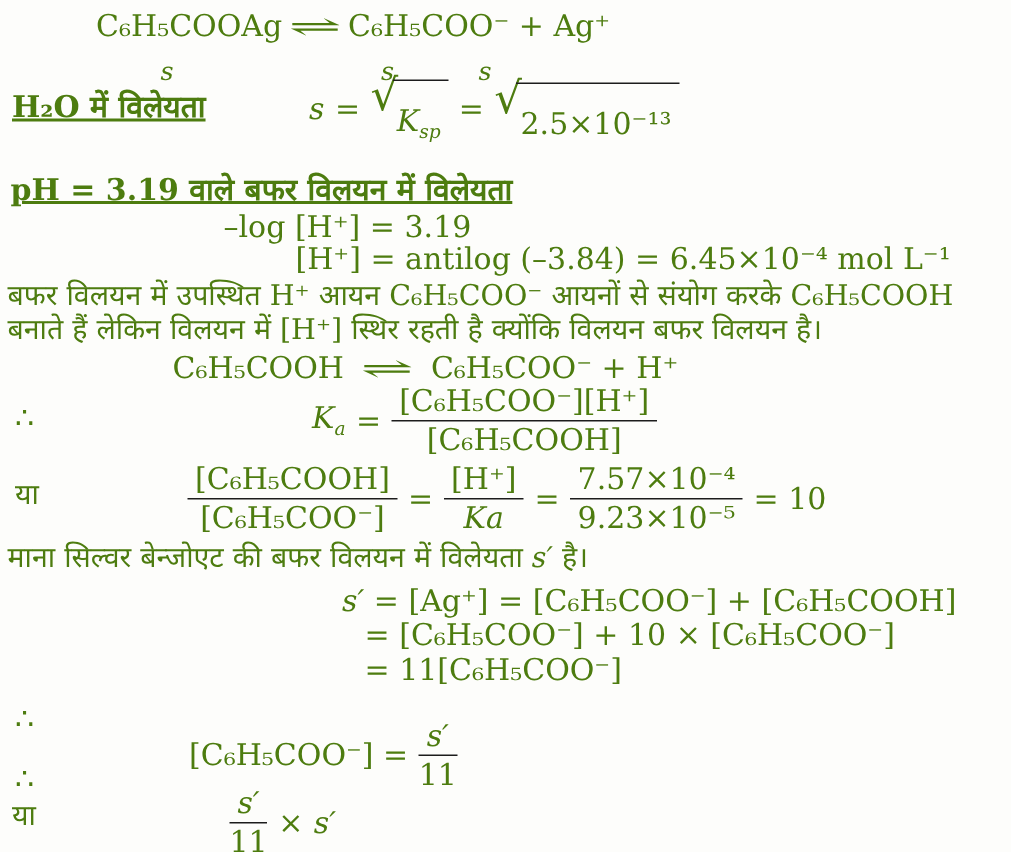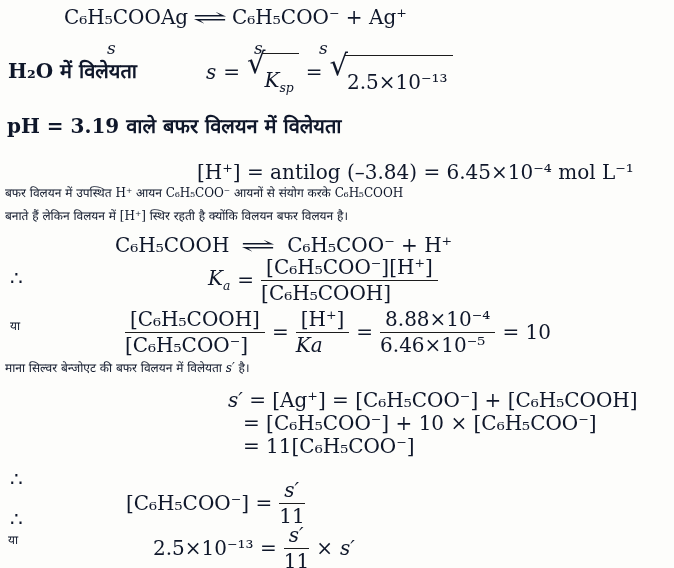--- a/index.html
+++ b/index.html
@@ -2,40 +2,40 @@
 <html><head>
 <meta charset="utf-8">
 <style>
   html,body{margin:0;padding:0;background:#ffffff;}
   .page{
     position:relative;
     width:674px;height:568px;
     background:#fdfdfb;
     overflow:hidden;
     font-family:"DejaVu Serif","Liberation Serif",serif;
-    color:#0f172a;
+    color:#4d7c0f;
   }
   .line{position:absolute;white-space:nowrap;line-height:1.15;}
   .math{font-size:20px;}
   .small{font-size:17px;}
-  .hindi{font-size:12px;}
-  .bold{font-weight:700;}
+  .hindi{font-size:19px;}
+  .bold{font-weight:700;text-decoration:underline;}
   .var{font-style:italic;}
   sub{font-size:0.62em;font-style:italic;}
   .arrow{
     display:inline-block;
     transform:scaleX(2.2);
     font-size:19px;
     margin:0 14px;
   }
   .arrow.wide{margin:0 21px;}
   .row{display:flex;align-items:center;gap:7px;}
   .frac{
     display:inline-flex;flex-direction:column;
-    text-align:left;vertical-align:middle;
+    text-align:center;vertical-align:middle;
   }
   .frac .num{border-bottom:1.7px solid #1c1c1c;padding:0 5px 1px 5px;}
   .frac .den{padding-top:1px;}
   .rad{display:inline-flex;align-items:flex-start;}
   .rad .sign{font-size:29px;line-height:0.95;margin-right:-4px;font-style:normal;}
   .rad .radbody{
     border-top:1.7px solid #1c1c1c;
     margin-top:3px;
     padding:15px 5px 0 3px;
   }
@@ -66,20 +66,21 @@
     <span>=</span>
     <span class="rad">
       <span class="sign">√</span>
       <span class="radbody">2.5×10⁻¹³</span>
     </span>
   </div>
 
 
   <div class="line hindi bold" style="left:7px;top:115px;font-size:20px;">pH = 3.19 वाले बफर विलयन में विलेयता</div>
 
+  <div class="line math" style="left:149px;top:140px;">–log [H⁺] = 3.19</div>
 
   <div class="line math" style="left:197px;top:161px;">[H⁺] = antilog (–3.84) = 6.45×10⁻⁴ mol L⁻¹</div>
 
   <div class="line hindi" style="left:5px;top:187px;">बफर विलयन में उपस्थित H⁺ आयन C₆H₅COO⁻ आयनों से संयोग करके C₆H₅COOH</div>
   <div class="line math" style="left:115px;top:234px;">
     <span>C₆H₅COOH</span><span class="arrow wide">⇌</span><span>C₆H₅COO⁻ + H⁺</span>
   </div>
 
   <div class="line hindi" style="left:5px;top:210px;">बनाते हैं लेकिन विलयन में [H⁺] स्थिर रहती है क्योंकि विलयन बफर विलयन है।</div>
 
@@ -99,22 +100,22 @@
       <span class="num">[C₆H₅COOH]</span>
       <span class="den">[C₆H₅COO⁻]</span>
     </span>
     <span>=</span>
     <span class="frac">
       <span class="num">[H⁺]</span>
       <span class="den var">Ka</span>
     </span>
     <span>=</span>
     <span class="frac">
-      <span class="num">8.88×10⁻⁴</span>
-      <span class="den">6.46×10⁻⁵</span>
+      <span class="num">7.57×10⁻⁴</span>
+      <span class="den">9.23×10⁻⁵</span>
     </span>
     <span>= 10</span>
   </div>
 
   <div class="line hindi" style="left:5px;top:362px;">
     <span>माना सिल्वर बेन्जोएट की बफर विलयन में विलेयता</span>
     <span class="var" style="font-family:'DejaVu Serif','Liberation Serif',serif;">s′</span>
     <span>है।</span>
   </div>
 
@@ -131,21 +132,20 @@
     <span class="frac">
       <span class="num var">s′</span>
       <span class="den">11</span>
     </span>
   </div>
 
   <span class="line therefore" style="left:10px;top:508px;">∴</span>
 
   <span class="line hindi" style="left:8px;top:534px;">या</span>
   <div class="line math row" style="left:153px;top:524px;">
-    <span>2.5×10⁻¹³ =</span>
     <span class="frac">
       <span class="num var">s′</span>
       <span class="den">11</span>
     </span>
     <span>×</span>
     <span class="var">s′</span>
   </div>
 
 </div>
 

